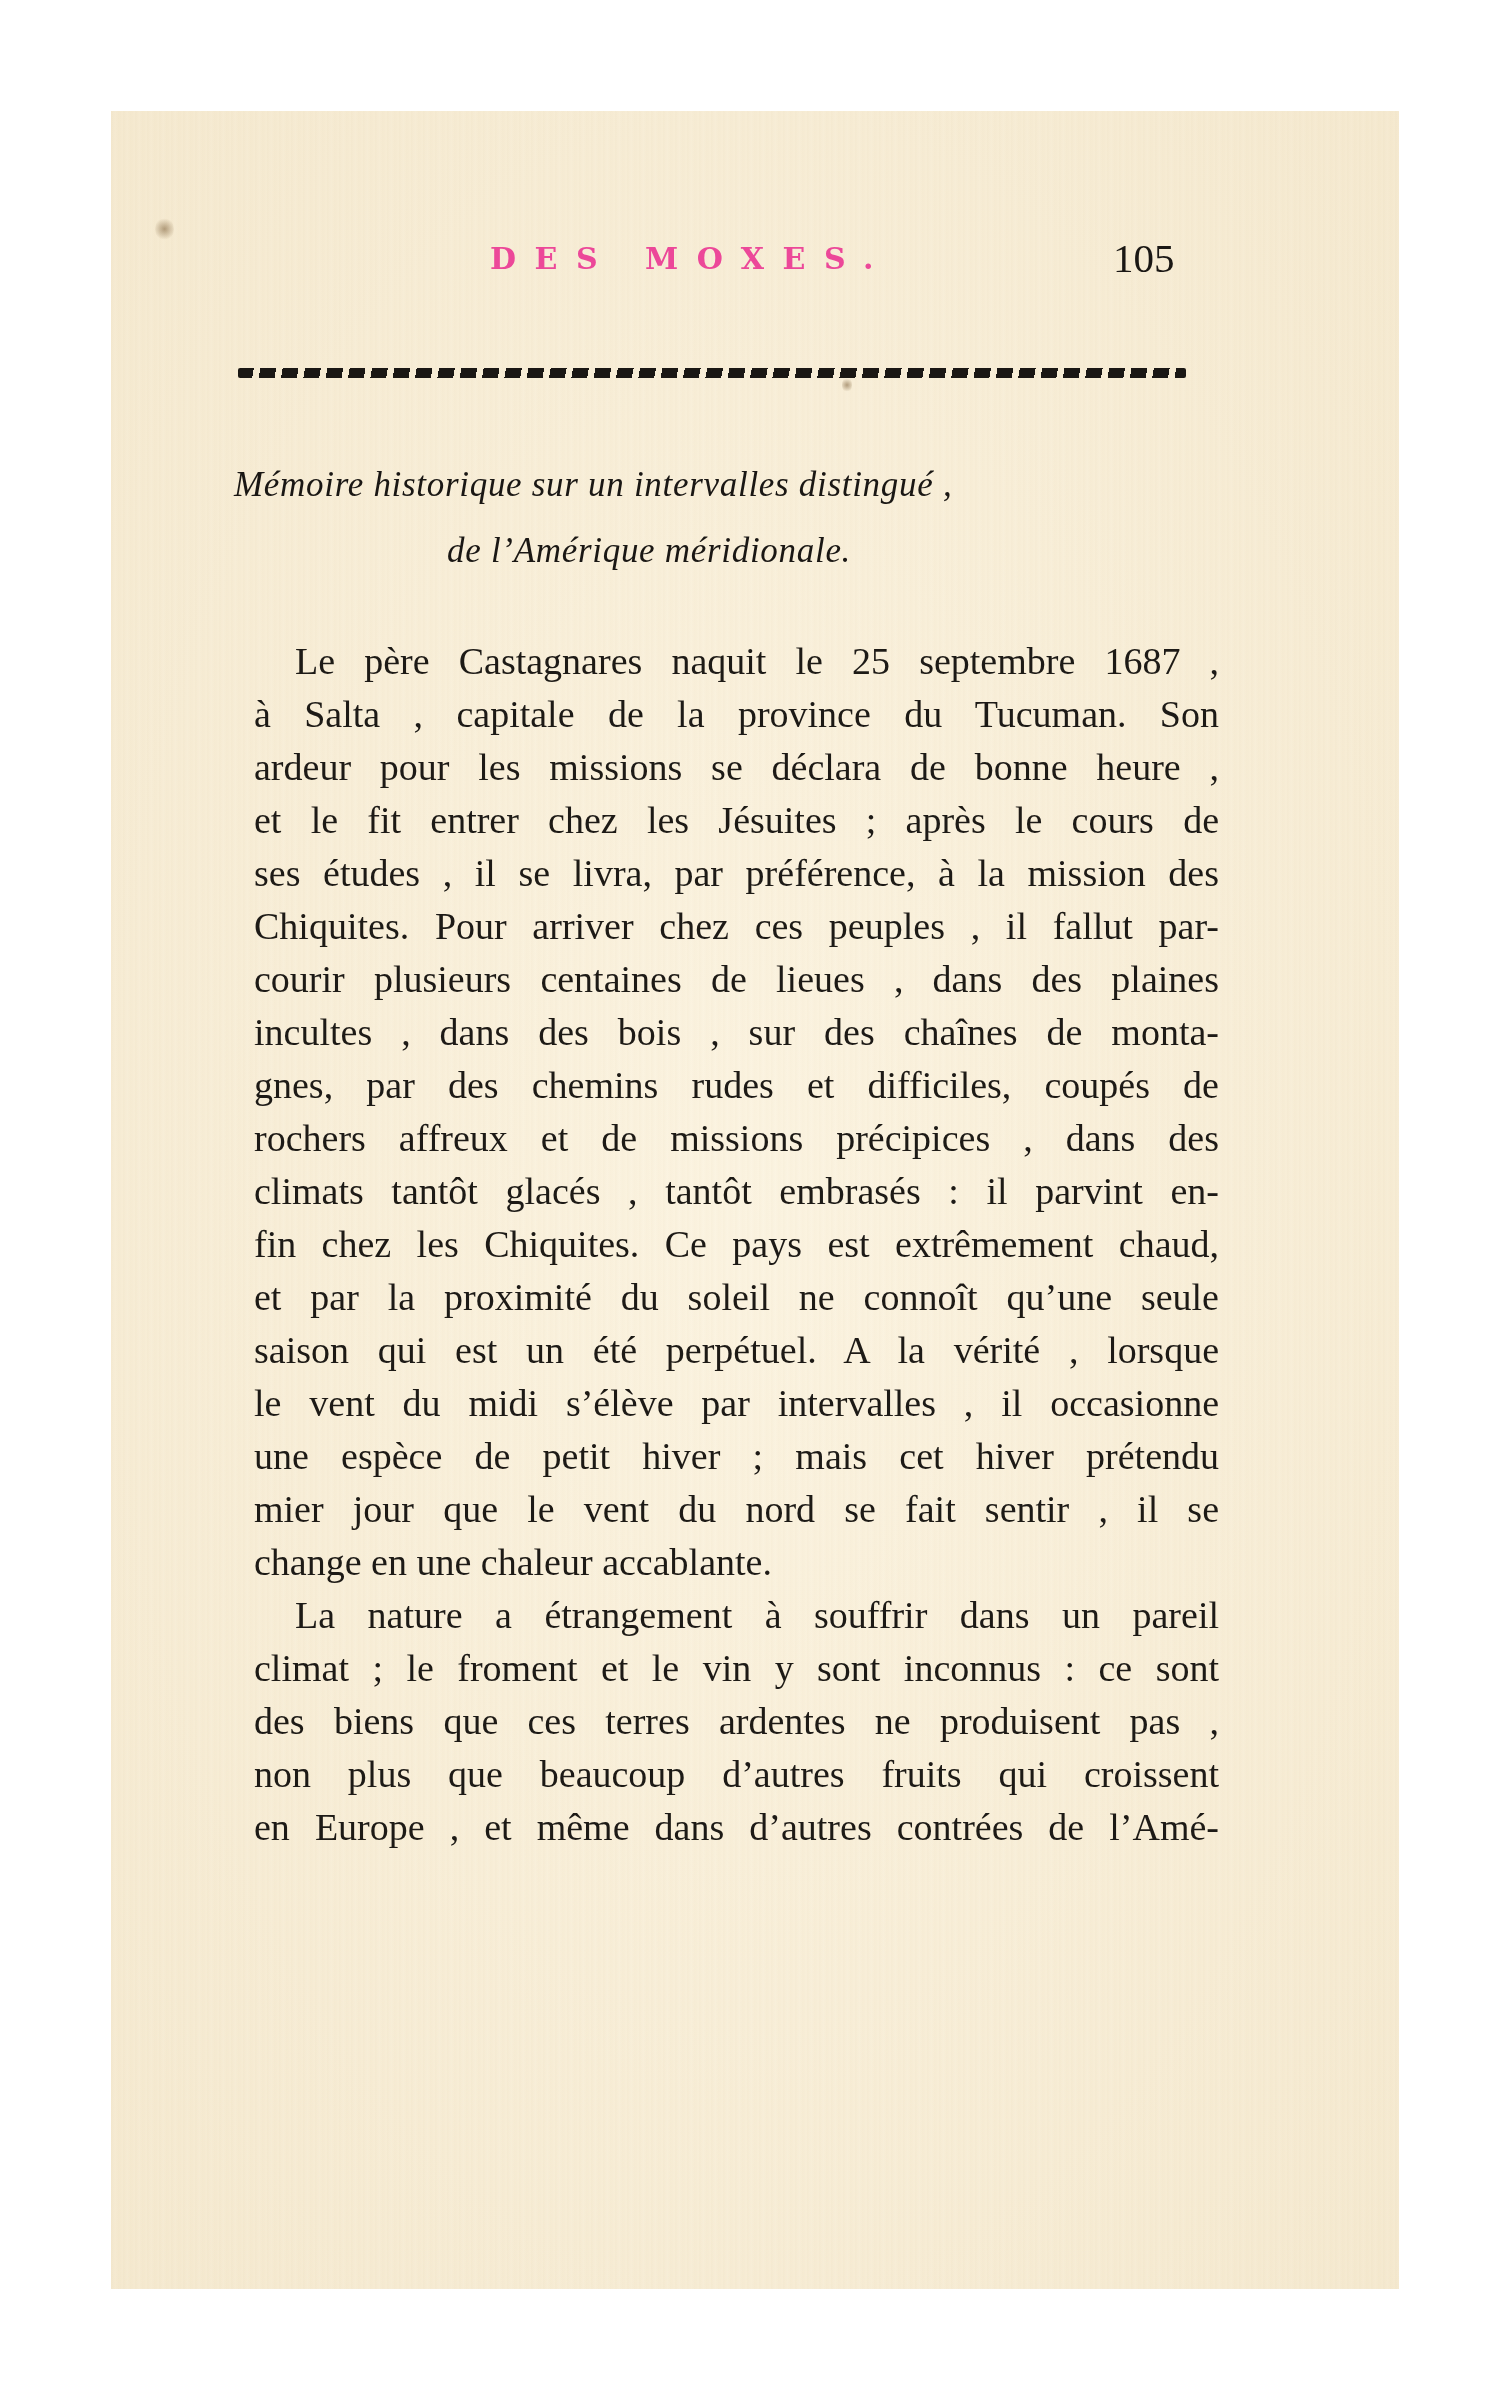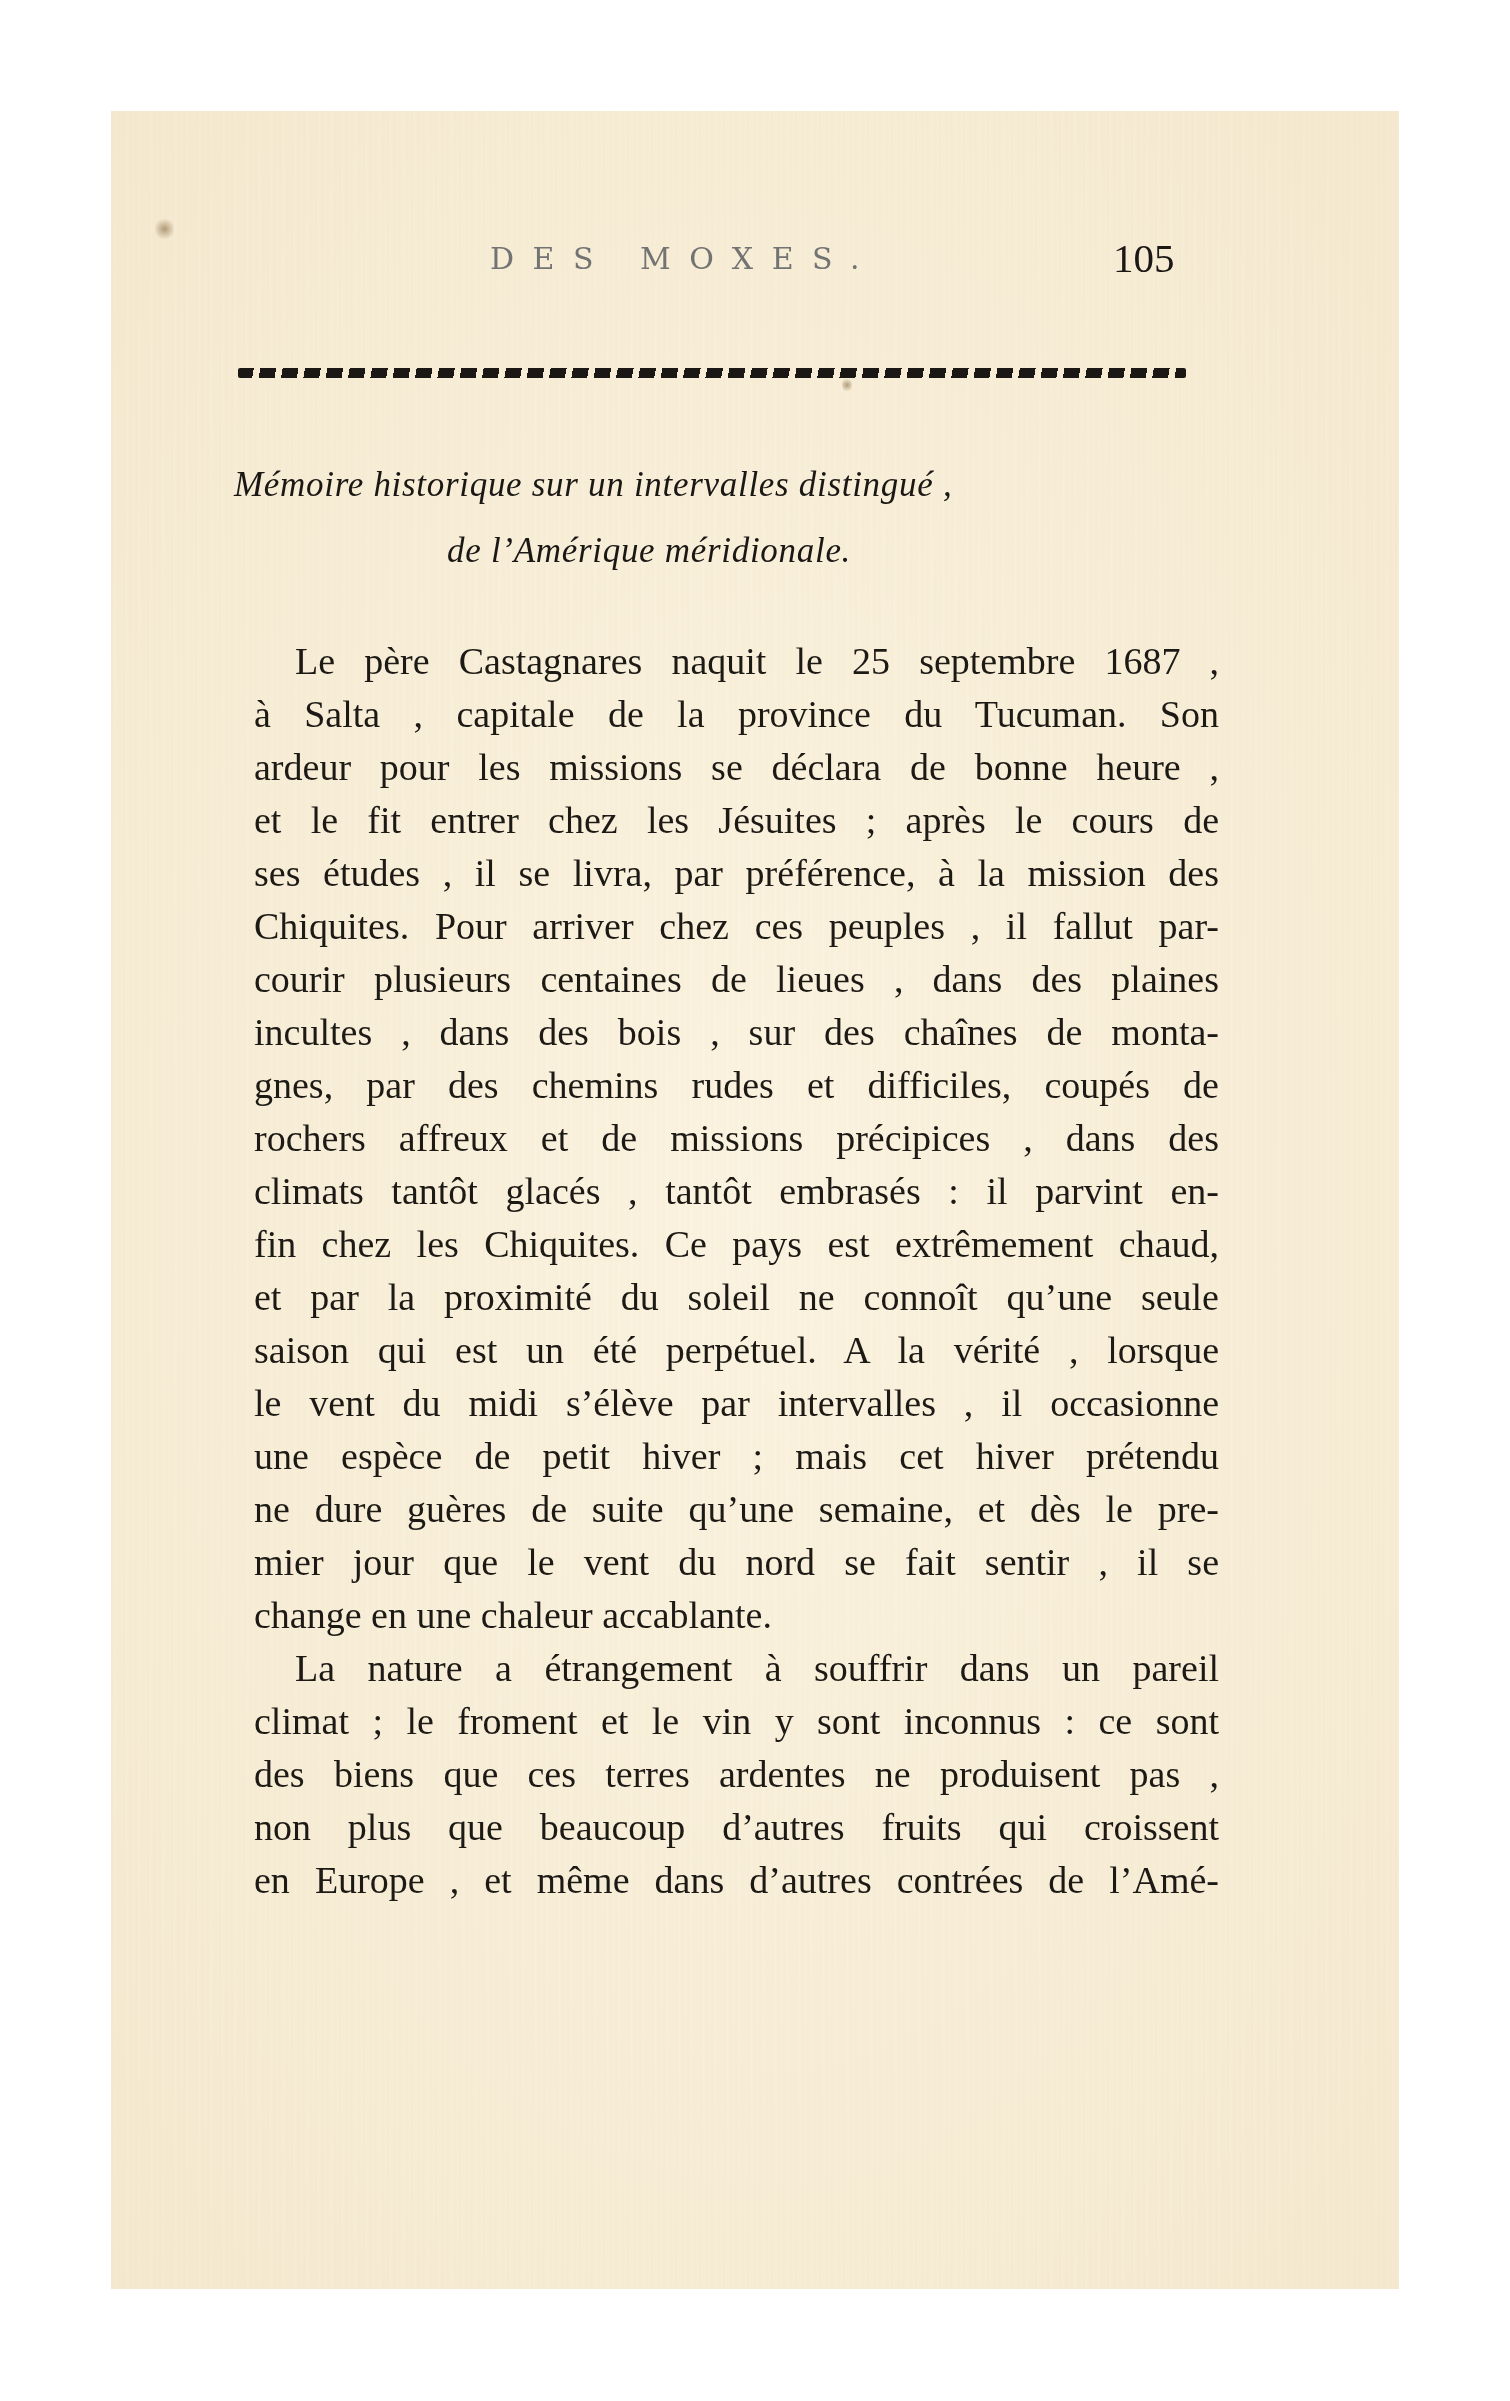--- a/index.html
+++ b/index.html
@@ -27,24 +27,24 @@
   .stain {
     position: absolute;
     border-radius: 50%;
     background: radial-gradient(circle, rgba(120,90,50,0.55), rgba(160,130,80,0) 70%);
   }
   .running-head {
     position: absolute;
     left: 490px;
     top: 241px;
     font-family: "DejaVu Serif", serif;
-    font-weight: normal;
+    font-weight: bold;
     font-size: 30px;
     letter-spacing: 18.5px;
-    color: #737373;
+    color: #ec4899;
     white-space: nowrap;
   }
   .page-number {
     position: absolute;
     left: 1113px;
     top: 234px;
     font-family: "Liberation Serif", serif;
     font-size: 41px;
     color: #1a1714;
   }
@@ -120,21 +120,20 @@
     <span class="line">courir plusieurs centaines de lieues , dans des plaines</span>
     <span class="line">incultes , dans des bois , sur des chaînes de monta-</span>
     <span class="line">gnes, par des chemins rudes et difficiles, coupés de</span>
     <span class="line">rochers affreux et de missions précipices , dans des</span>
     <span class="line">climats tantôt glacés , tantôt embrasés : il parvint en-</span>
     <span class="line">fin chez les Chiquites. Ce pays est extrêmement chaud,</span>
     <span class="line">et par la proximité du soleil ne connoît qu’une seule</span>
     <span class="line">saison qui est un été perpétuel. A la vérité , lorsque</span>
     <span class="line">le vent du midi s’élève par intervalles , il occasionne</span>
     <span class="line">une espèce de petit hiver ; mais cet hiver prétendu</span>
-    <span class="line">ne dure guères de suite qu’une semaine, et dès le pre-</span>
     <span class="line">mier jour que le vent du nord se fait sentir , il se</span>
     <span class="line last">change en une chaleur accablante.</span>
   </div>
   <div>
     <span class="line indent">La nature a étrangement à souffrir dans un pareil</span>
     <span class="line">climat ; le froment et le vin y sont inconnus : ce sont</span>
     <span class="line">des biens que ces terres ardentes ne produisent pas ,</span>
     <span class="line">non plus que beaucoup d’autres fruits qui croissent</span>
     <span class="line">en Europe , et même dans d’autres contrées de l’Amé-</span>
   </div>

